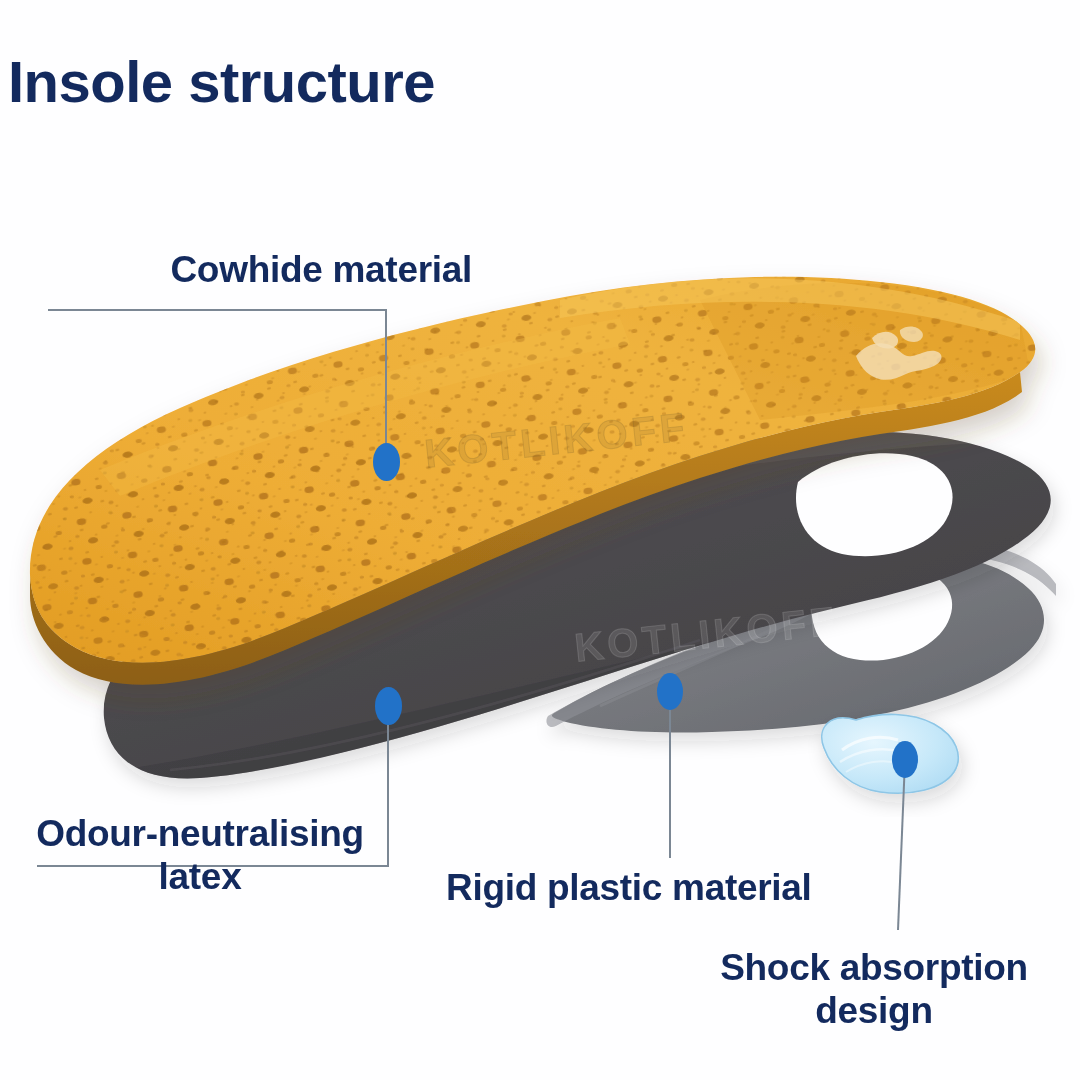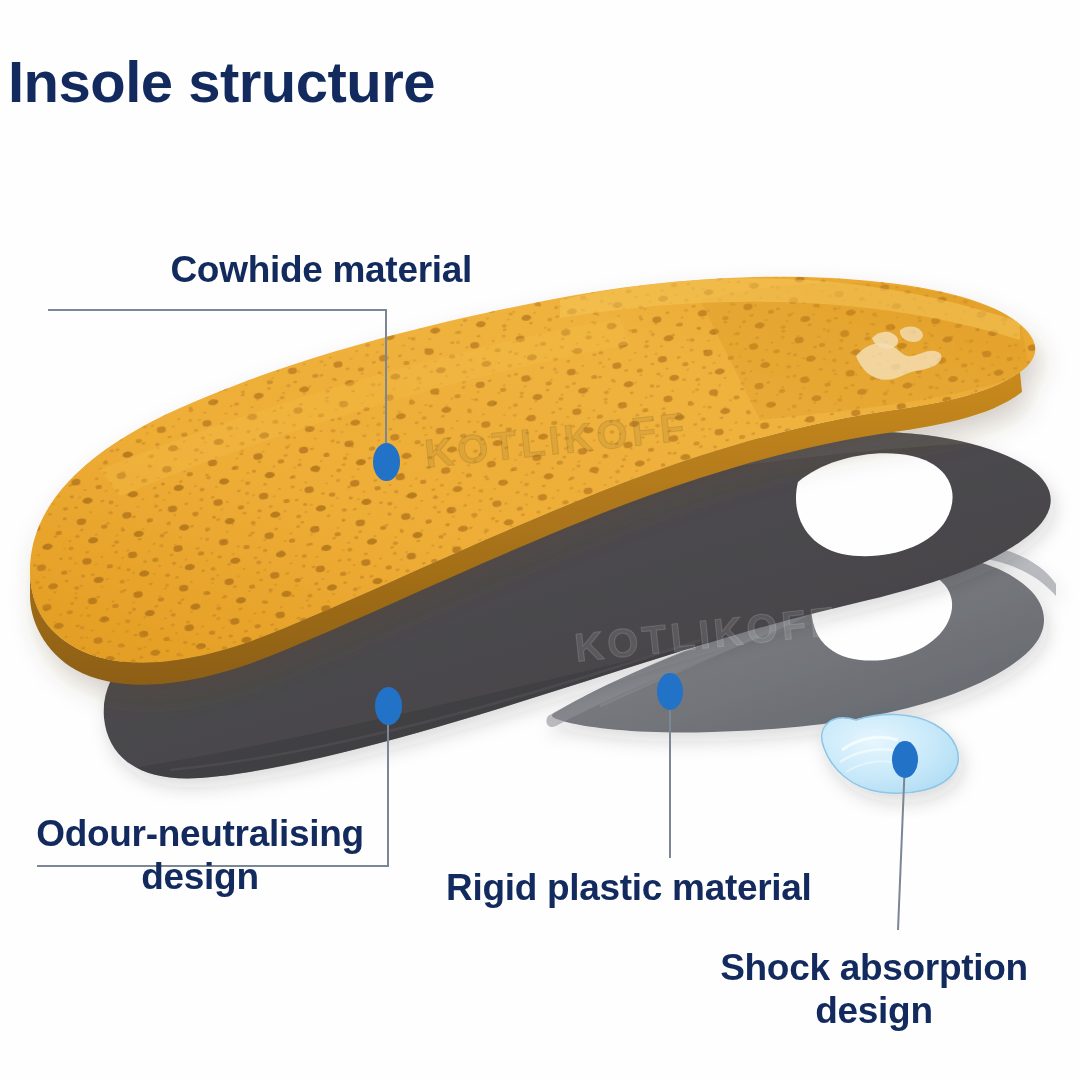--- a/index.html
+++ b/index.html
@@ -345,20 +345,20 @@
   <div class="dot-oval" style="left:375px; top:687px; width:27px; height:38px;"></div>
   <div class="dot-oval" style="left:657px; top:673px; width:26px; height:37px;"></div>
   <div class="dot-oval" style="left:892px; top:741px; width:26px; height:37px;"></div>
 
   <div class="watermark" id="watermark-top">KOTLIKOFF</div>
   <div class="watermark" id="watermark-bottom">KOTLIKOFF</div>
 
   <div class="callout-label" id="label-cowhide">Cowhide material</div>
 
   <div class="callout-label" id="label-latex">Odour-neutralising
-design</div>
+latex</div>
 
   <div class="callout-label" id="label-shock">Shock absorption
 design</div>
 
   <div class="callout-label" id="label-plastic">Rigid plastic material</div>
 
 </div>
 
 </body></html>

